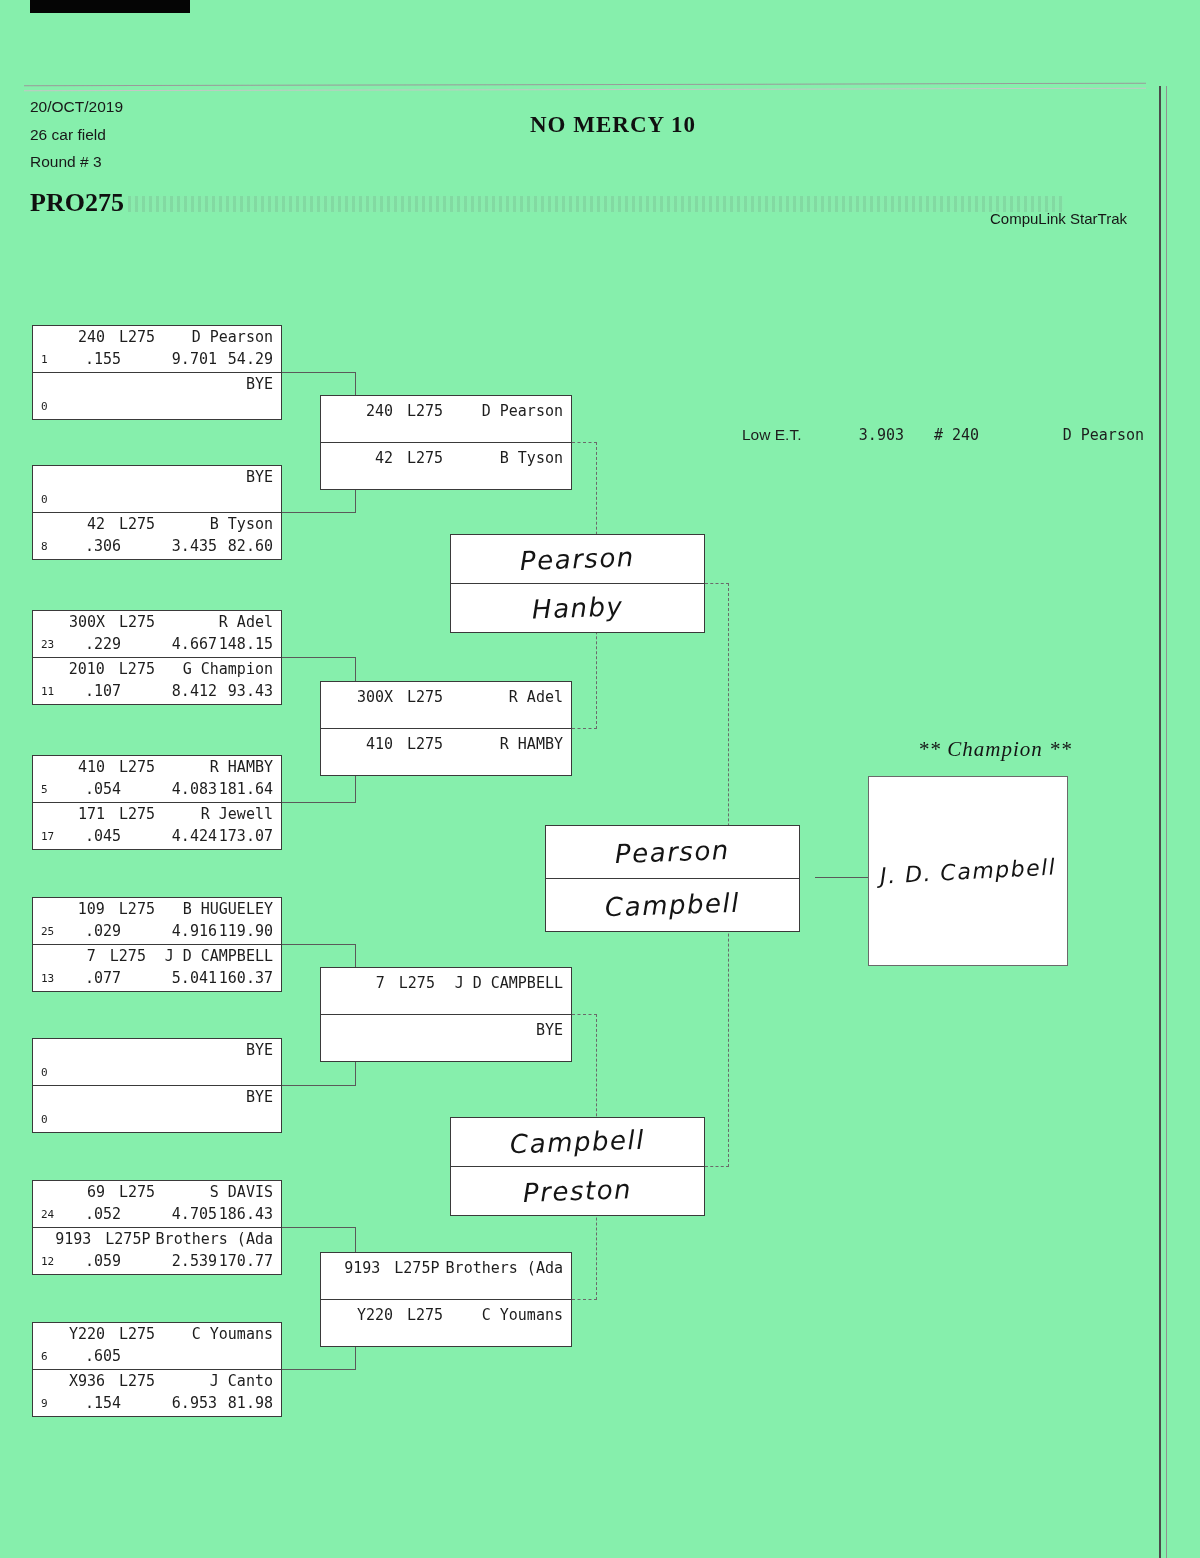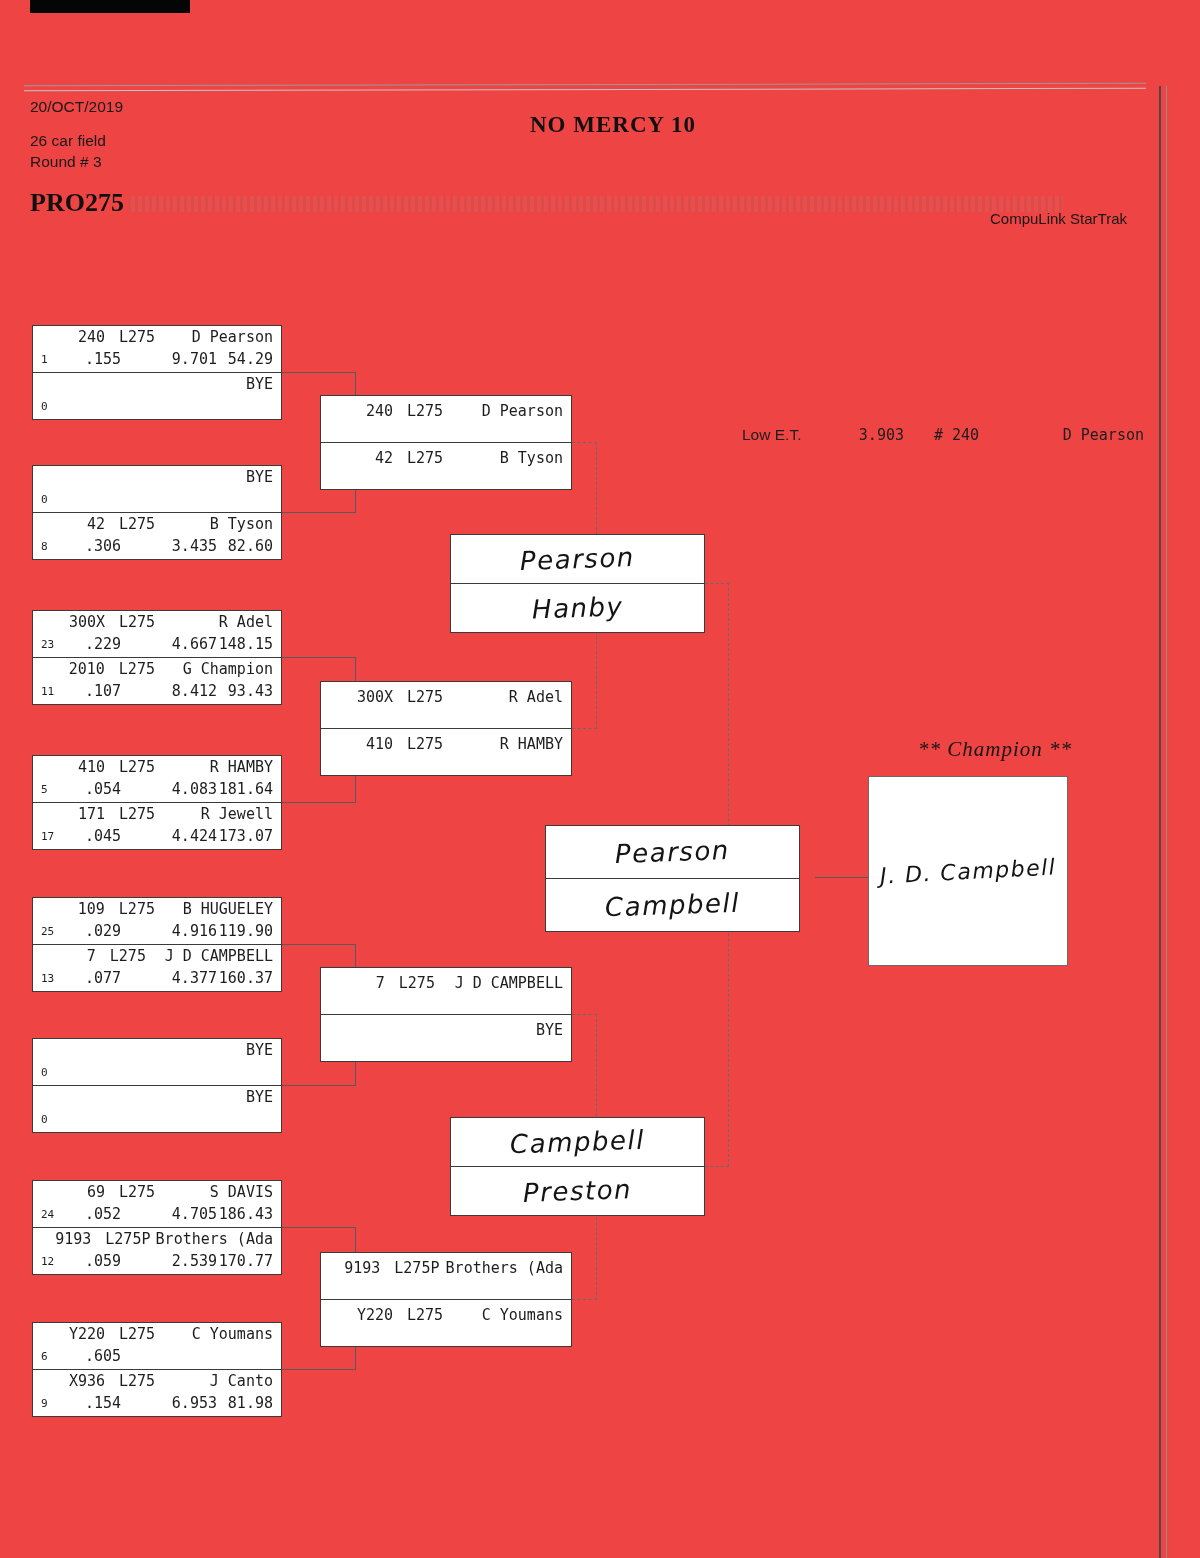--- a/index.html
+++ b/index.html
@@ -1,16 +1,16 @@
 <!DOCTYPE html>
 <html><head>
 <meta charset="utf-8">
 <style>
   html,body{margin:0;padding:0;background:#e8e8e8;}
-  .page{position:relative;width:1200px;height:1558px;background:#ef4444;overflow:hidden;
+  .page{position:relative;width:1200px;height:1558px;background:#86efac;overflow:hidden;
         font-family:"DejaVu Sans Mono",monospace;color:#1d1d1d;}
 
   
   .scanbar-top{position:absolute;left:30px;top:0;width:160px;height:13px;background:#050505;}
   .rule-top{position:absolute;left:24px;top:84px;width:1122px;height:0;border-top:1.5px solid #9a9a9a;transform:rotate(-0.12deg);}
   .rule-top2{position:absolute;left:24px;top:89px;width:1122px;height:0;border-top:1px solid #c6c6c6;transform:rotate(-0.12deg);}
   .edge-v1{position:absolute;left:1159px;top:86px;height:1472px;width:0;border-left:2px solid #4a4a4a;}
   .edge-v2{position:absolute;left:1166px;top:86px;height:1472px;width:0;border-left:1px solid #909090;}
   .toner-band{position:absolute;left:128px;top:196px;width:935px;height:16px;
       background:repeating-linear-gradient(90deg,rgba(110,110,110,.30) 0 3px,rgba(190,190,190,.12) 3px 7px);opacity:.55;}
@@ -69,21 +69,21 @@
 <div class="page">
 
   <div class="scanbar-top"></div>
   <div class="rule-top"></div>
   <div class="rule-top2"></div>
   <div class="edge-v1"></div>
   <div class="edge-v2"></div>
   <div class="toner-band"></div>
 
   <div class="meta" style="top:98px">20/OCT/2019</div>
-  <div class="meta" style="top:132px">26 car field</div>
+  <div class="meta" style="top:126px">26 car field</div>
   <div class="meta" style="top:153px">Round # 3</div>
   <div class="title">NO MERCY 10</div>
   <div class="classname">PRO275</div>
   <div class="brand">CompuLink StarTrak</div>
 
   <div class="stats">
     <div class="row">
       <span class="lab">Low  E.T.</span>
       <span class="val">3.903</span>
       <span class="car"># 240</span>
@@ -253,21 +253,21 @@
     </div>
     <div class="half b">
       <div class="l1">
           <span class="car">7</span>
           <span class="cls">L275</span>
           <span class="drv">J D CAMPBELL</span>
         </div>
       <div class="l2">
           <span class="pos">13</span>
           <span class="rt">.077</span>
-          <span class="et">4.377</span>
+          <span class="et">5.041</span>
           <span class="spd">160.37</span>
         </div>
     </div>
   </div>
 
   <div class="bx r1box" style="top:1038px">
     <div class="half">
       <div class="l1">
           <span class="car"></span>
           <span class="cls"></span>

